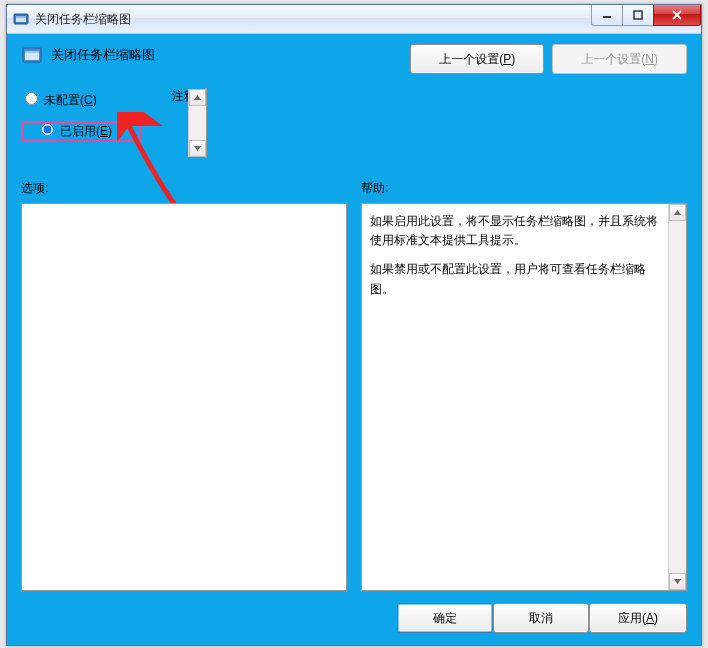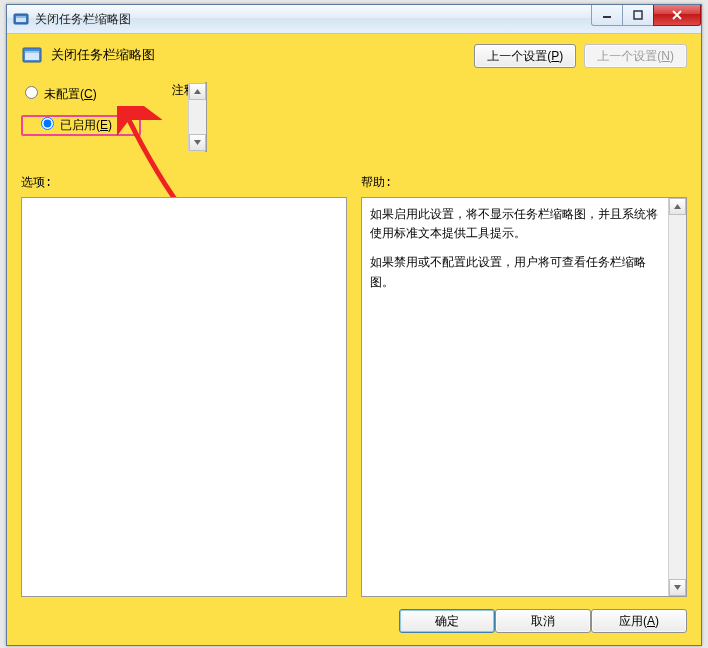--- a/index.html
+++ b/index.html
@@ -7,21 +7,21 @@
     padding: 0;
     font-family: "Segoe UI", "Microsoft YaHei", Tahoma, sans-serif;
     font-size: 12px;
     background: #e8e8e8;
     color: #000;
   }
   .window {
     width: 694px;
     height: 640px;
     margin: 4px auto;
-    background: #fde047;
+    background: #0ea5e9;
     border: 1px solid #5a7aa0;
     position: relative;
     box-shadow: 0 0 3px rgba(0,0,0,0.3);
     display: flex;
     flex-direction: column;
   }
   
   .titlebar {
     height: 28px;
     background: linear-gradient(to bottom, #f7fbff 0%, #e4edf7 45%, #d5e3f1 46%, #e8f1fb 100%);
@@ -96,22 +96,22 @@
   }
   .header-title span {
     font-size: 13px;
   }
   .nav-btns {
     display: flex;
     gap: 8px;
   }
   .btn {
     min-width: 96px;
-    height: 24px;
-    padding: 0 12px;
+    height: 30px;
+    padding: 0 28px;
     background: linear-gradient(to bottom, #fdfdfd, #ebebeb);
     border: 1px solid #8e8f8f;
     border-radius: 3px;
     font-size: 12px;
     display: inline-flex;
     align-items: center;
     justify-content: center;
     box-shadow: inset 0 0 0 1px rgba(255,255,255,0.6);
   }
   .btn[disabled] {
@@ -198,21 +198,20 @@
   .scrollbar-v .sb-track { flex:1; }
   .platform-val { padding-top: 2px; }
 
   
   .lower {
     display: flex;
     flex: 1 1 auto;
     gap: 14px;
     margin-top: 12px;
     min-height: 0;
-    font-family: Liberation Mono, monospace;
   }
   .pane {
     flex: 1 1 50%;
     display: flex;
     flex-direction: column;
   }
   .pane-label { margin-bottom: 6px; }
   .pane-box {
     flex: 1 1 auto;
     border: 1px solid #9a9a9a;

